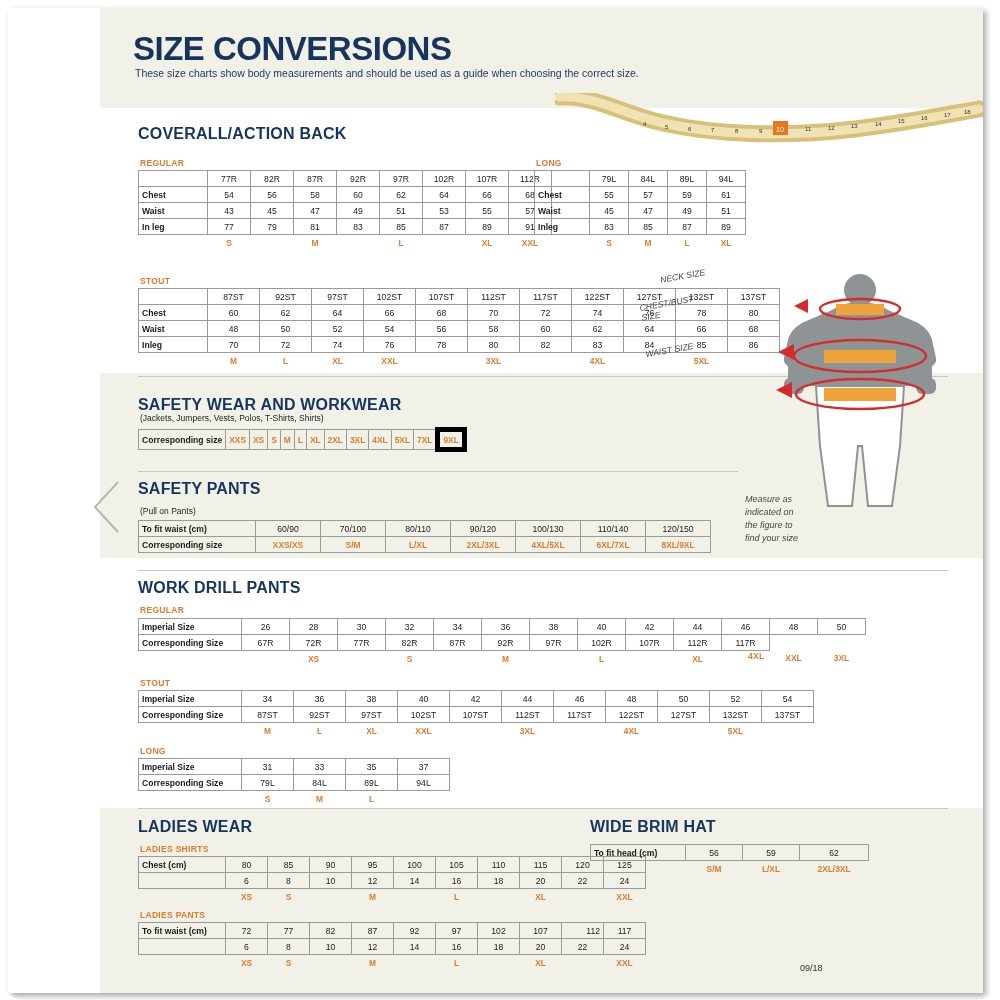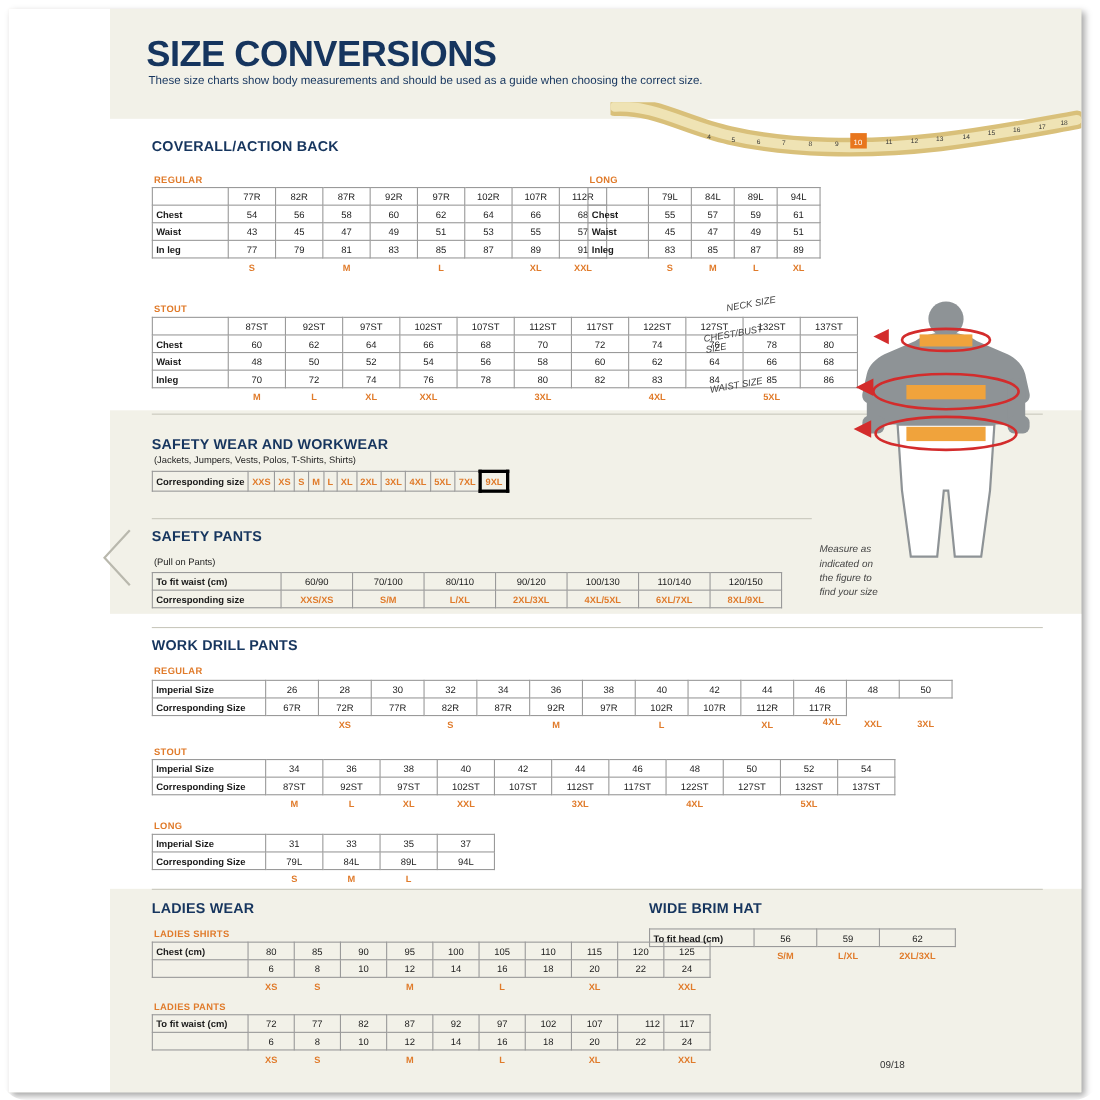--- a/index.html
+++ b/index.html
@@ -6,21 +6,21 @@
   body{font-family:"Liberation Sans",sans-serif;}
   #page{position:relative;width:1000px;height:1000px;background:#ffffff;overflow:hidden;border-radius:24px;}
   .sheet{position:absolute;left:8px;top:8px;width:975px;height:985px;background:#f2f1e8;box-shadow:3px 3px 6px rgba(0,0,0,.35);}
   .white-col{position:absolute;left:8px;top:8px;width:92px;height:985px;background:#ffffff;}
   .content{position:absolute;left:100px;top:8px;width:883px;height:985px;background:#f2f1e8;}
   .band-white{position:absolute;background:#ffffff;}
 
   h1.title{position:absolute;left:33px;top:22px;margin:0;font-size:33px;letter-spacing:-0.5px;color:#16355e;font-weight:bold;font-family:"Liberation Sans",sans-serif;}
   .subtitle{position:absolute;left:35px;top:59px;font-size:10.5px;color:#16355e;}
 
-  .sec-title{position:absolute;font-size:13px;font-weight:bold;color:#16355e;letter-spacing:0.2px;}
+  .sec-title{position:absolute;font-size:16px;font-weight:bold;color:#16355e;letter-spacing:0.2px;}
   .sub-label{position:absolute;font-size:8.5px;font-weight:bold;color:#e07b2b;letter-spacing:0.3px;}
   .note{position:absolute;font-size:8.5px;color:#222;}
 
   table.grid{position:absolute;border-collapse:collapse;font-size:8.6px;color:#1b1b1b;}
   table.grid td{border:1px solid #9a9a9a;padding:1px 3px;text-align:center;height:13px;line-height:12px;}
   table.grid td.rh{text-align:left;font-weight:bold;white-space:nowrap;}
   table.grid td.noborder{border:none;}
   table.grid td.size{border:none;color:#e07b2b;font-weight:bold;font-size:8.4px;}
   table.grid td.blank{border:none;}
 
@@ -263,21 +263,21 @@
         <td class="size" style="border:1px solid #9a9a9a;">XS</td>
         <td class="size" style="border:1px solid #9a9a9a;">S</td>
         <td class="size" style="border:1px solid #9a9a9a;">M</td>
         <td class="size" style="border:1px solid #9a9a9a;">L</td>
         <td class="size" style="border:1px solid #9a9a9a;">XL</td>
         <td class="size" style="border:1px solid #9a9a9a;">2XL</td>
         <td class="size" style="border:1px solid #9a9a9a;">3XL</td>
         <td class="size" style="border:1px solid #9a9a9a;">4XL</td>
         <td class="size" style="border:1px solid #9a9a9a;">5XL</td>
         <td class="size" style="border:1px solid #9a9a9a;">7XL</td>
-        <td class="size" style="border:3px solid #000000;margin-left:24px;">9XL</td>
+        <td class="size" style="border:5px solid #000000;margin-left:24px;">9XL</td>
       </tr>
     </tbody>
       </table>
 
     <div class="rule" style="left:38px;top:463px;width:600px;"></div>
 
     <div class="sec-title" style="left:38px;top:472px;">SAFETY PANTS</div>
     <div class="note" style="left:40px;top:498px;">(Pull on Pants)</div>
     <table class="grid" style="left:38px;top:512px;">
       <tbody>

